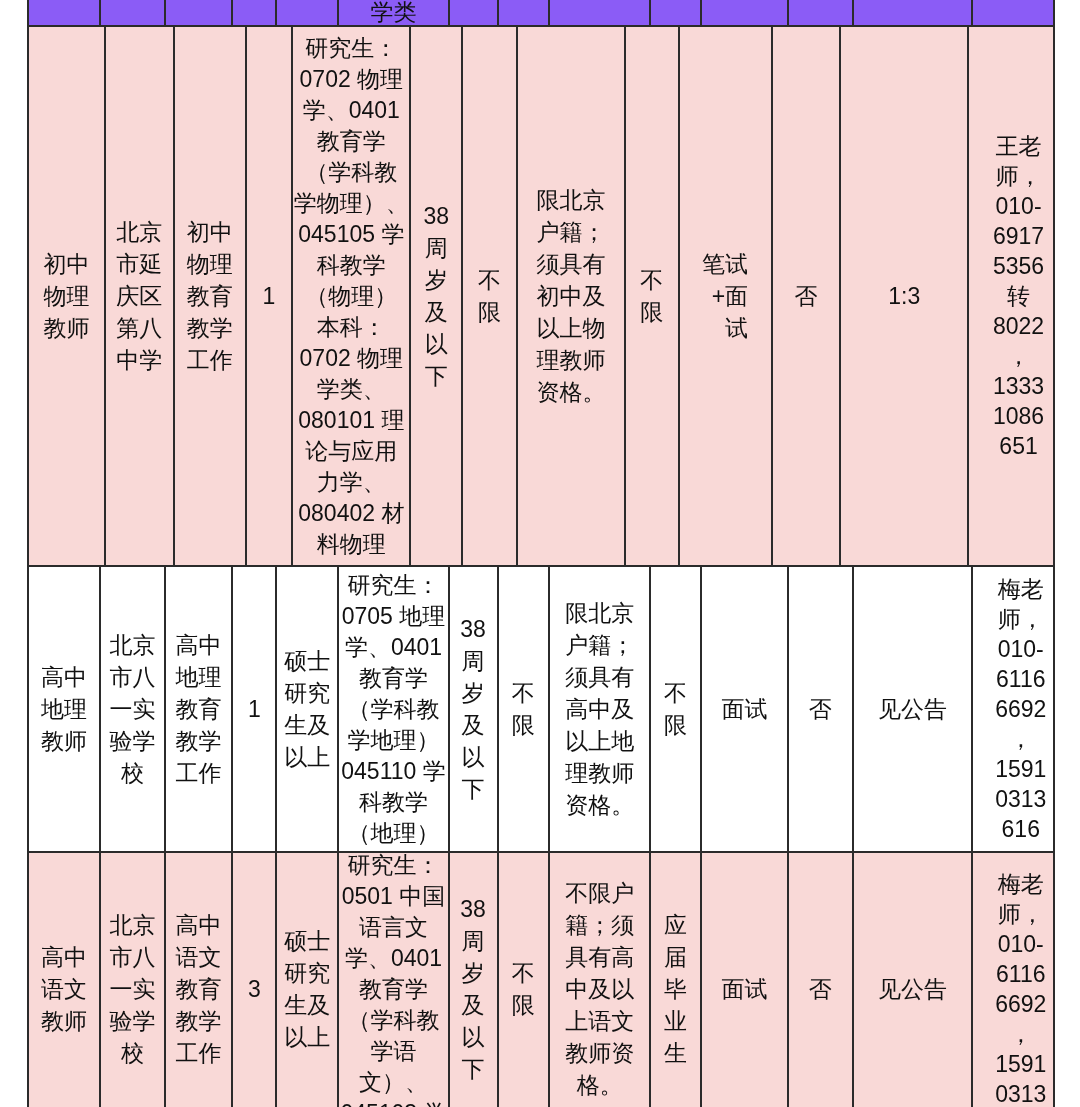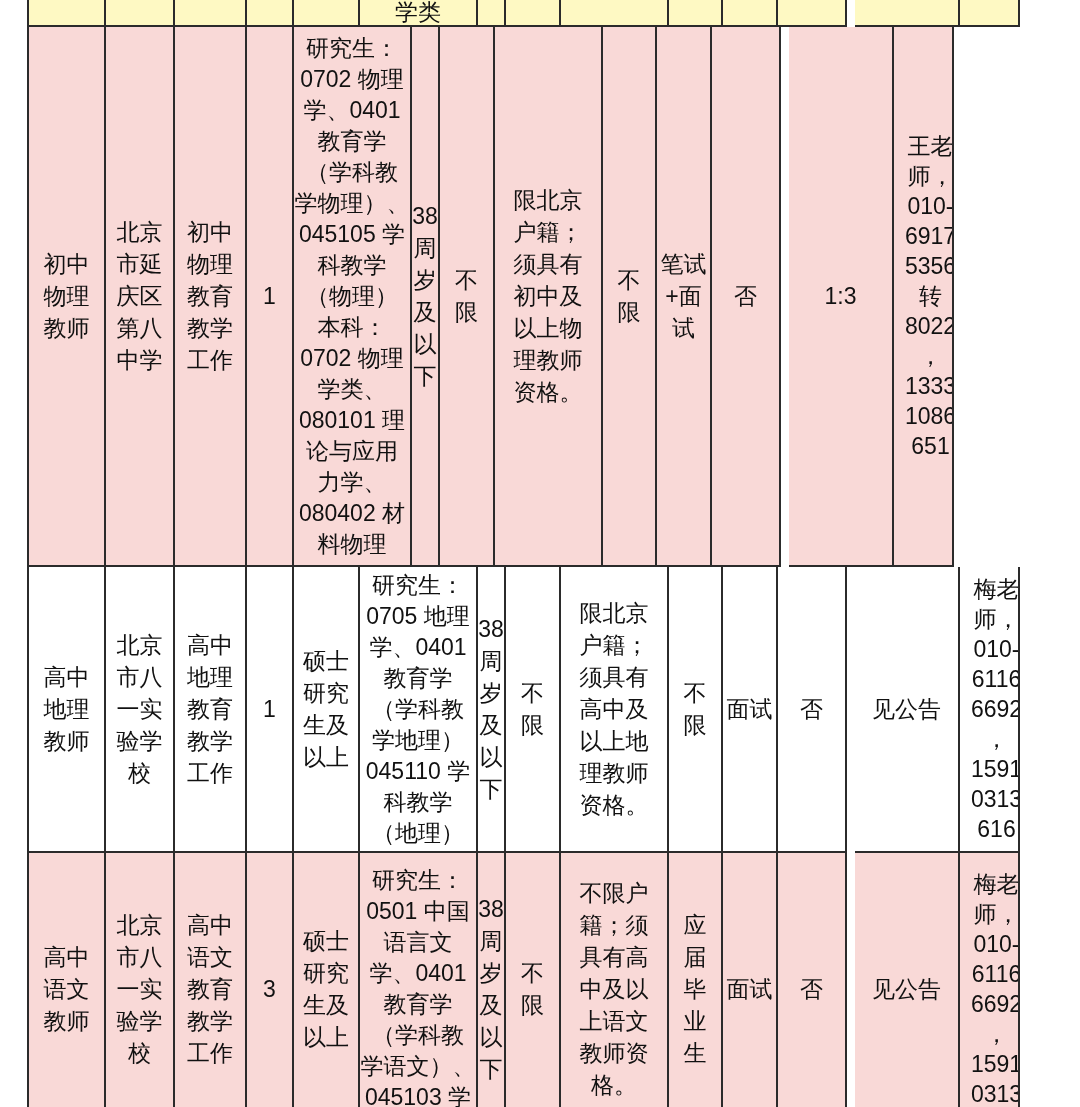--- a/index.html
+++ b/index.html
@@ -27,27 +27,27 @@
     align-items:center;
     justify-content:center;
     text-align:center;
     white-space:pre-line;
     font-size:23px;
     line-height:32px;
     overflow:hidden;
   }
   
   .c1{width:77px;}  .c2{width:69px;}  .c3{width:72px;}  .c4{width:47px;}
-  .c5{width:66px;}  .c6{width:118px;} .c7{width:28px;}  .c8{width:55px;}
-  .c9{width:108px;}  .c10{width:54px;} .c11{width:55px;} .c12{width:69px;}
-  .c13{width:105px;margin-left:8px;}.c14{width:60px;padding-left:15px;}
+  .c5{width:66px;}  .c6{width:118px;} .c7{width:52px;}  .c8{width:55px;}
+  .c9{width:108px;}  .c10{width:54px;} .c11{width:93px;text-align:right;} .c12{width:69px;}
+  .c13{width:128px;}.c14{width:86px;padding-left:15px;}
   .c6{line-height:31px;}
   .c14{line-height:30px;}
   
-  .r0 .cell{height:27px;background:#fef9c3;}
+  .r0 .cell{height:27px;background:#8b5cf6;}
   .r1 .cell{height:540px;background:#f9d9d7;}
   .r2 .cell{height:286px;background:#ffffff;}
   .r3 .cell{height:272px;background:#f9d9d7;border-bottom:none;}
 </style>
 </head>
 <body>
 
 <div class="table">
 
   <div class="row r0">

